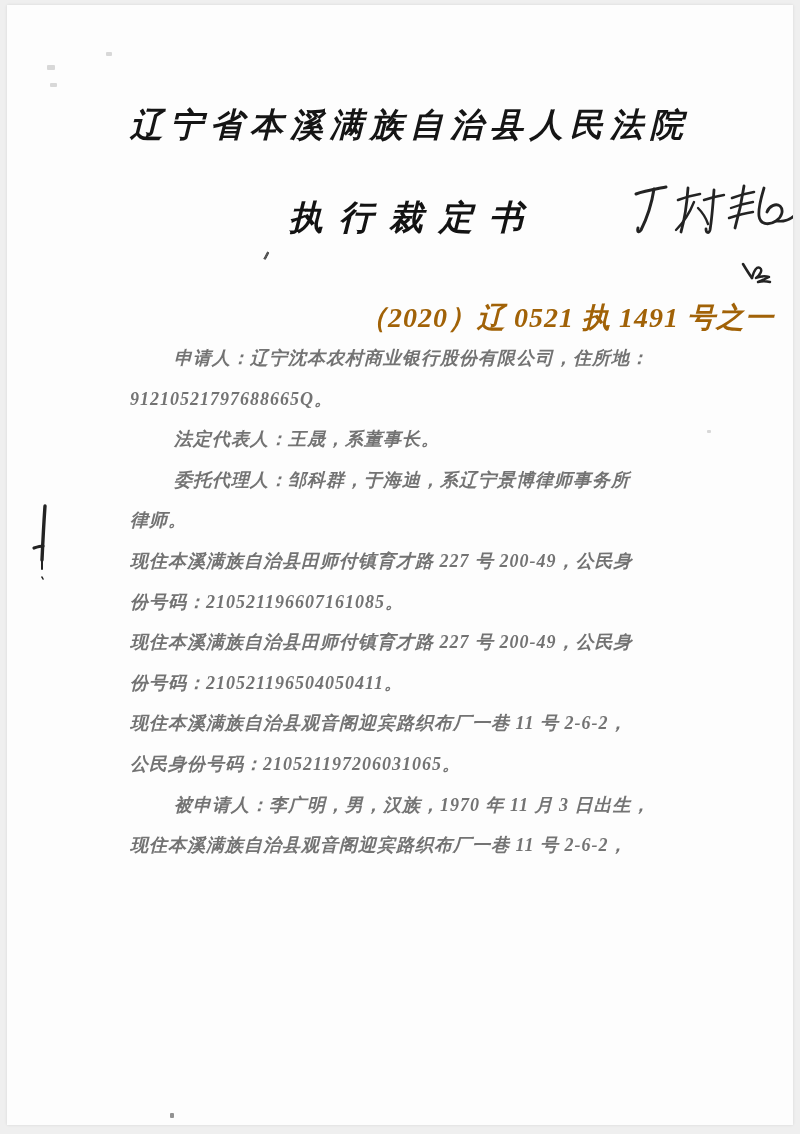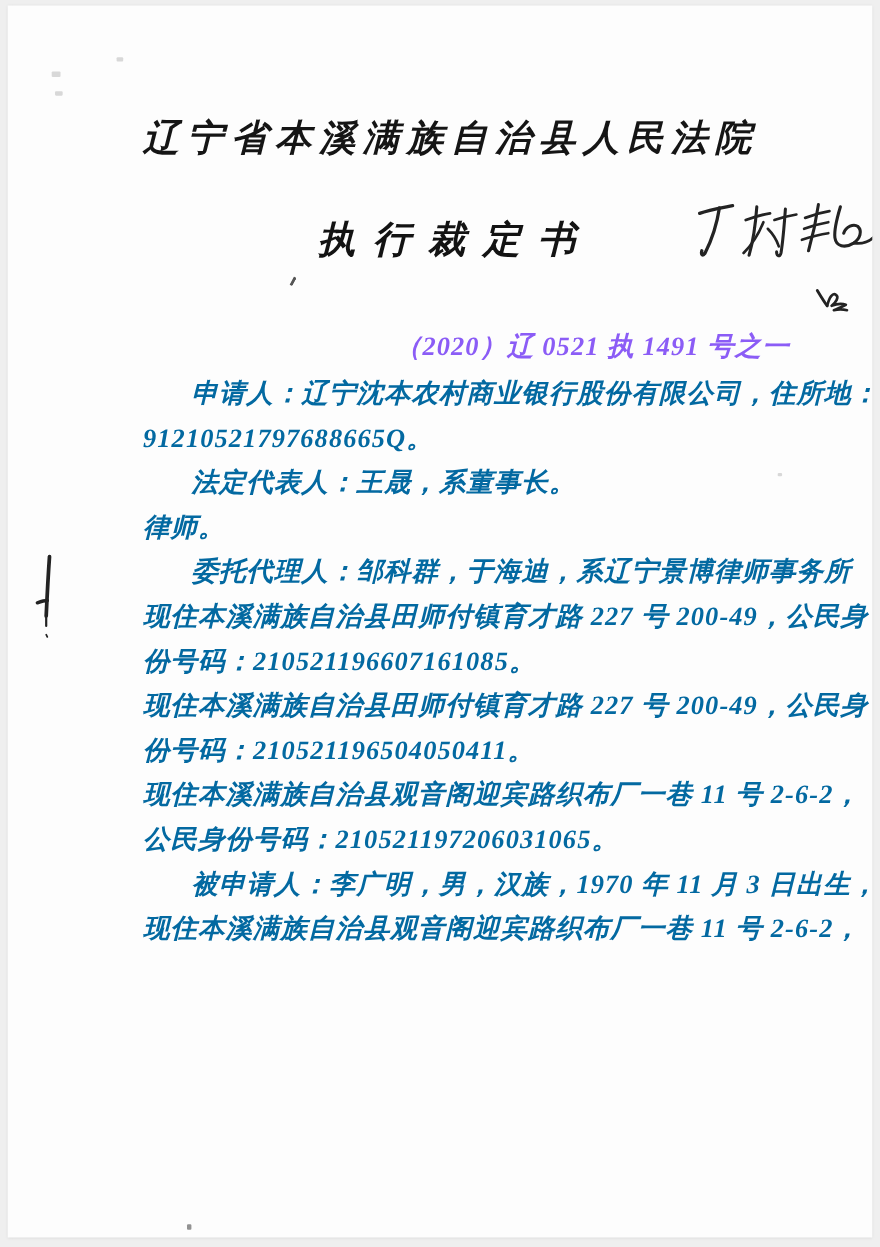--- a/index.html
+++ b/index.html
@@ -47,36 +47,36 @@
     font-size: 34px;
     font-weight: 700;
     letter-spacing: 16px;
     white-space: nowrap;
     color: #131313;
   }
   .case-number {
     position: absolute;
     top: 294px;
     left: 352px;
-    font-size: 24px;
+    font-size: 28px;
     font-weight: 600;
     letter-spacing: 1px;
     white-space: nowrap;
-    color: #8b5cf6;
+    color: #a16207;
   }
   .doc-body {
     position: absolute;
     top: 333px;
     left: 123px;
     width: 600px;
-    font-size: 24px;
+    font-size: 18px;
     font-weight: 600;
     line-height: 40.6px;
     letter-spacing: 1px;
-    color: #0369a1;
+    color: #737373;
   }
   .doc-body .line { white-space: nowrap; height: 40.6px; }
   .doc-body .line.indent { padding-left: 44px; }
   .hw { position: absolute; }
   .hw svg path, .hw svg line { fill: none; stroke: #232323; stroke-linecap: round; stroke-linejoin: round; }
   .speckle { position: absolute; background: #b9b9b9; opacity: .55; border-radius: 1px; }
   .speckle.dark { background: #777; opacity: .8; }
   .comma-mark {
     position: absolute;
     left: 257px; top: 246px;
@@ -96,22 +96,22 @@
     <div class="court-name">辽宁省本溪满族自治县人民法院</div>
 
     <div class="doc-title">执行裁定书</div>
 
     <div class="case-number">（2020）辽 0521 执 1491 号之一</div>
 
     <div class="doc-body">
       <div class="line indent">申请人：辽宁沈本农村商业银行股份有限公司，住所地：</div>
       <div class="line">91210521797688665Q。</div>
       <div class="line indent">法定代表人：王晟，系董事长。</div>
+      <div class="line indent">委托代理人：邹科群，于海迪，系辽宁景博律师事务所</div>
       <div class="line">律师。</div>
-      <div class="line indent">委托代理人：邹科群，于海迪，系辽宁景博律师事务所</div>
       <div class="line">现住本溪满族自治县田师付镇育才路 227 号 200-49，公民身</div>
       <div class="line">份号码：210521196607161085。</div>
       <div class="line">现住本溪满族自治县田师付镇育才路 227 号 200-49，公民身</div>
       <div class="line">份号码：210521196504050411。</div>
       <div class="line">现住本溪满族自治县观音阁迎宾路织布厂一巷 11 号 2-6-2，</div>
       <div class="line">公民身份号码：210521197206031065。</div>
       <div class="line indent">被申请人：李广明，男，汉族，1970 年 11 月 3 日出生，</div>
       <div class="line">现住本溪满族自治县观音阁迎宾路织布厂一巷 11 号 2-6-2，</div>
     </div>
 

